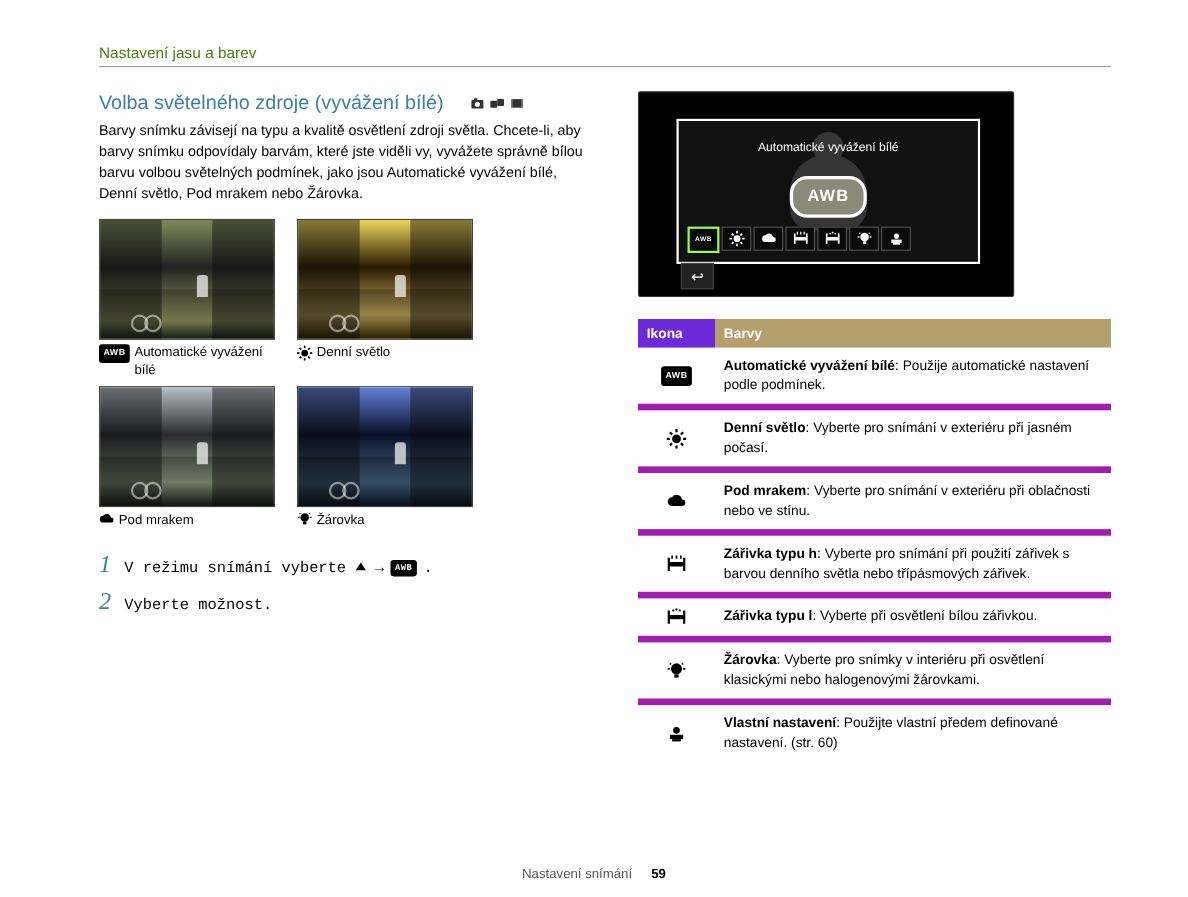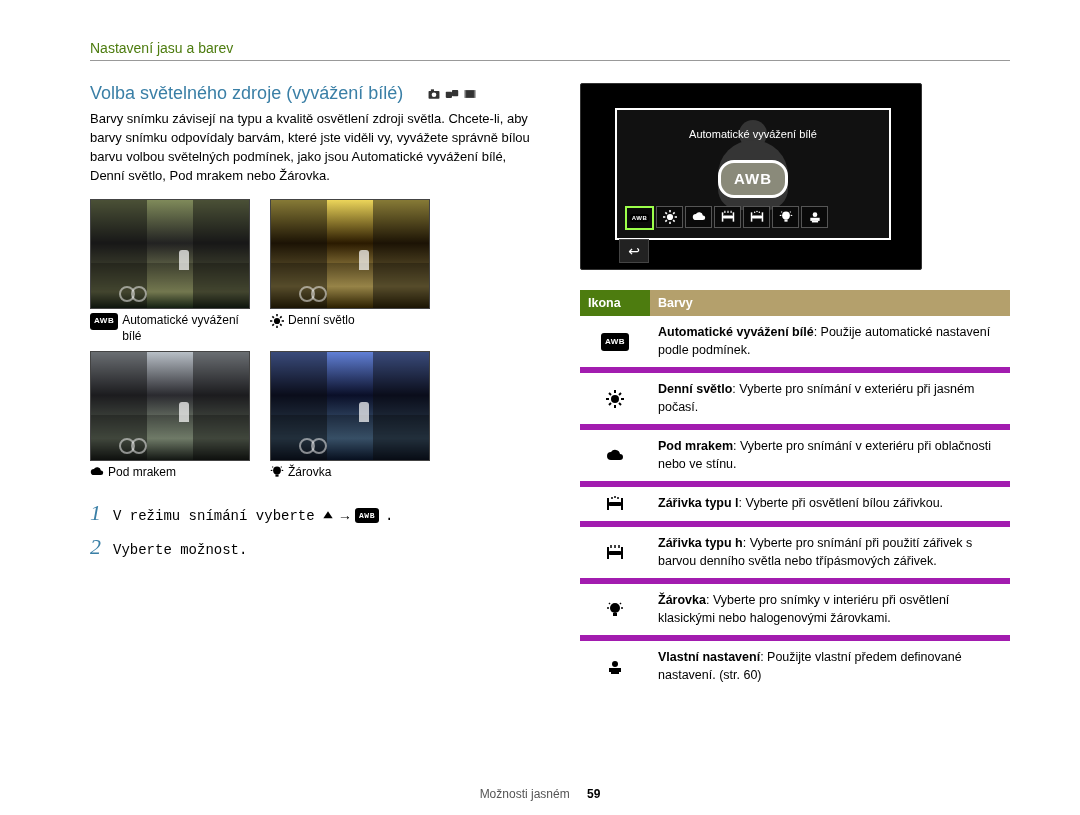--- a/index.html
+++ b/index.html
@@ -176,21 +176,21 @@
     border-collapse: collapse;
     width: 100%;
     font-size: 12.5px;
   }
   .desc-table thead th {
     text-align: left;
     font-weight: bold;
     padding: 6px 8px;
   }
   .desc-table thead th.th-icon {
-    background: #4d7c0f;
+    background: #6d28d9;
     color: #fff;
     width: 54px;
   }
   .desc-table thead th.th-desc {
     background: #b4a06c;
     color: #fff;
   }
   .desc-table tbody td {
     border-bottom: 6px solid #a21caf;
     padding: 8px 8px;
@@ -496,32 +496,32 @@
               <td class="cell-icon">
                 <svg class="icon-svg" viewBox="0 0 18 18" style="color:#000">
                   <use href="#i-cloud"></use>
                 </svg>
               </td>
               <td><strong>Pod mrakem</strong><span>: Vyberte pro snímání v exteriéru při oblačnosti nebo ve stínu.</span></td>
             </tr>
             <tr>
               <td class="cell-icon">
                 <svg class="icon-svg" viewBox="0 0 18 18" style="color:#000">
+                  <use href="#i-fluor-h"></use>
+                </svg>
+              </td>
+              <td><strong>Zářivka typu h</strong><span>: Vyberte pro snímání při použití zářivek s barvou denního světla nebo třípásmových zářivek.</span></td>
+            </tr>
+            <tr>
+              <td class="cell-icon">
+                <svg class="icon-svg" viewBox="0 0 18 18" style="color:#000">
                   <use href="#i-fluor-l"></use>
                 </svg>
               </td>
               <td><strong>Zářivka typu l</strong><span>: Vyberte při osvětlení bílou zářivkou.</span></td>
-            </tr>
-            <tr>
-              <td class="cell-icon">
-                <svg class="icon-svg" viewBox="0 0 18 18" style="color:#000">
-                  <use href="#i-fluor-h"></use>
-                </svg>
-              </td>
-              <td><strong>Zářivka typu h</strong><span>: Vyberte pro snímání při použití zářivek s barvou denního světla nebo třípásmových zářivek.</span></td>
             </tr>
             <tr>
               <td class="cell-icon">
                 <svg class="icon-svg" viewBox="0 0 18 18" style="color:#000">
                   <use href="#i-bulb"></use>
                 </svg>
               </td>
               <td><strong>Žárovka</strong><span>: Vyberte pro snímky v interiéru při osvětlení klasickými nebo halogenovými žárovkami.</span></td>
             </tr>
             <tr>
@@ -532,15 +532,15 @@
               </td>
               <td><strong>Vlastní nastavení</strong><span>: Použijte vlastní předem definované nastavení. (str. 60)</span></td>
             </tr>
           </tbody>
       </table>
     </div>
   </div>
 </div>
 
 <div class="footer">
-  <span>Možnosti jasném</span>
+  <span>Nastavení snímání</span>
   <span class="pg">59</span>
 </div>
 
 </body></html>

